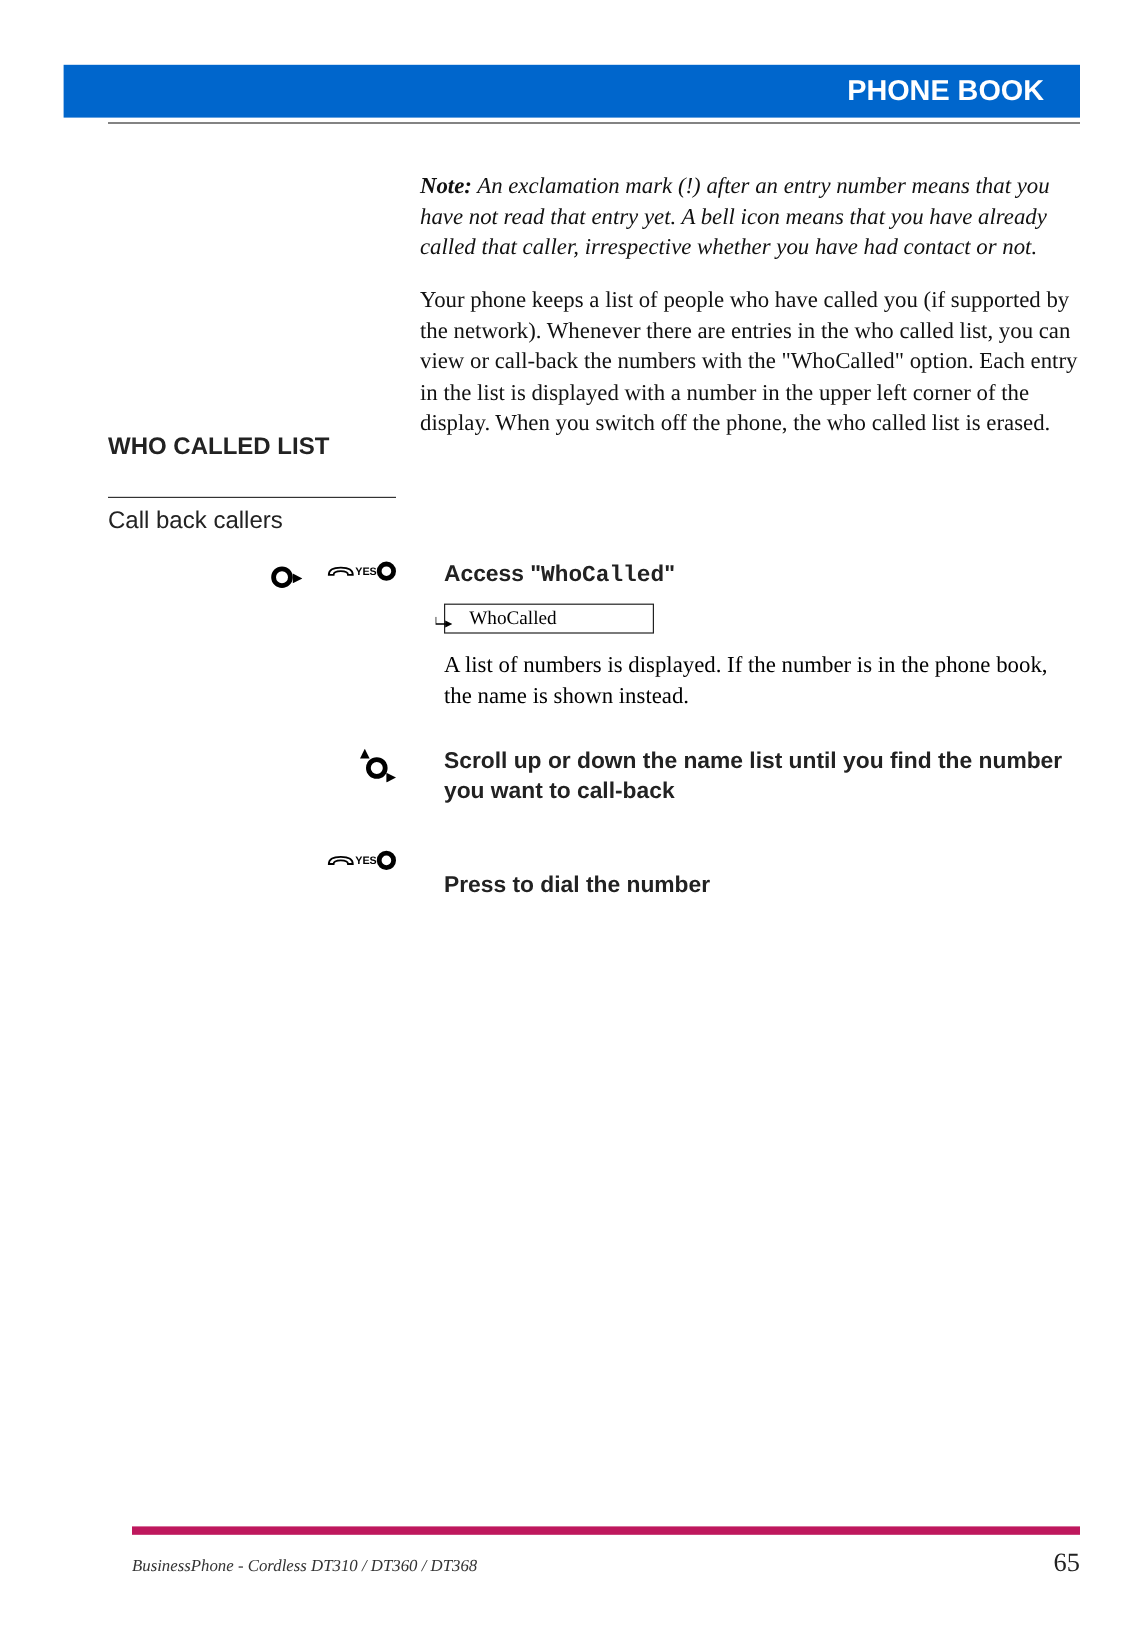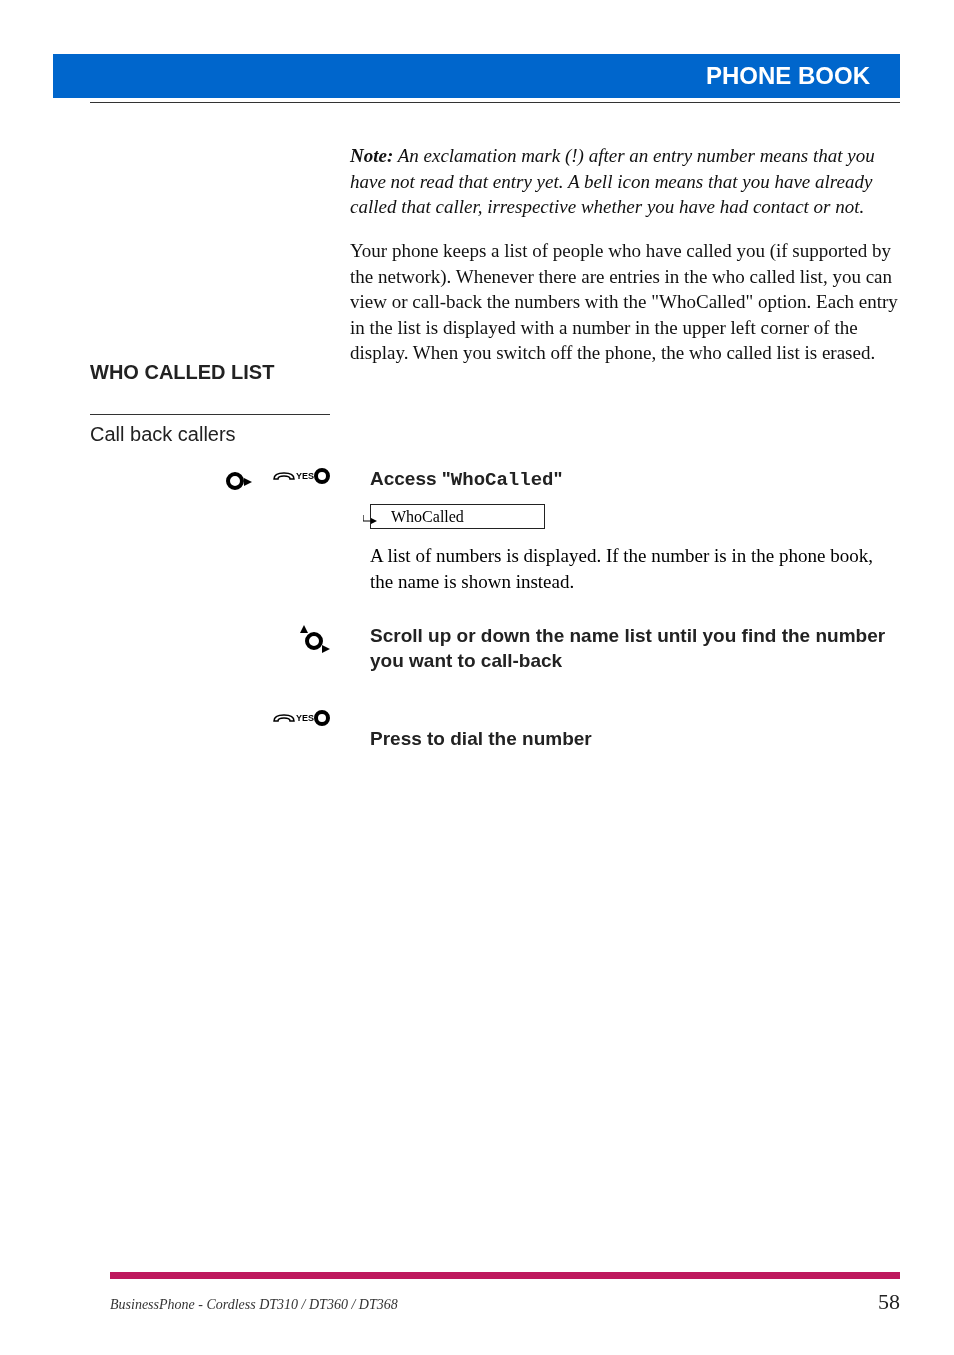--- a/index.html
+++ b/index.html
@@ -249,14 +249,14 @@
     </div>
     <div class="icon-content">
       <div class="step-heading" style="margin-top:18px;">Press to dial the number</div>
     </div>
   </div>
 
 </div>
 
 <div class="footer">
   <span class="footer-left">BusinessPhone - Cordless DT310 / DT360 / DT368</span>
-  <span class="footer-right">58</span>
+  <span class="footer-right">65</span>
 </div>
 
 </body></html>

